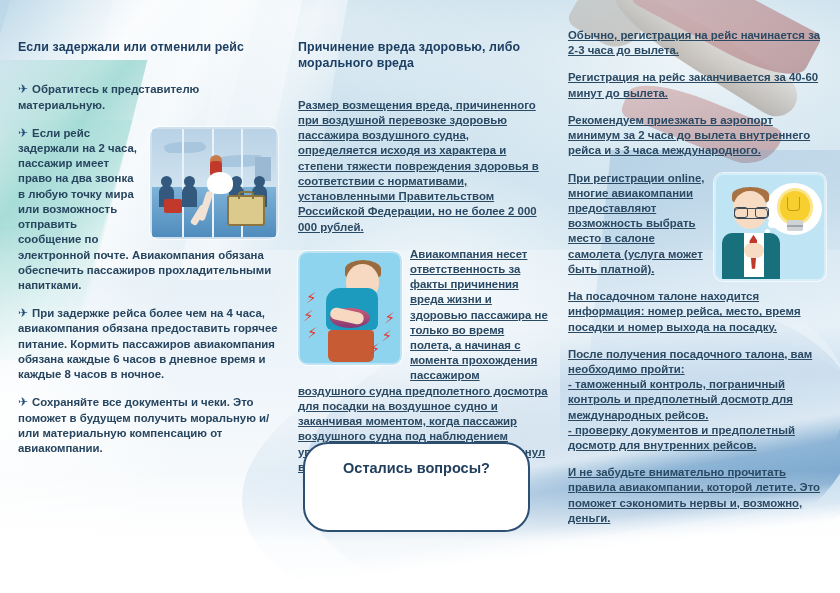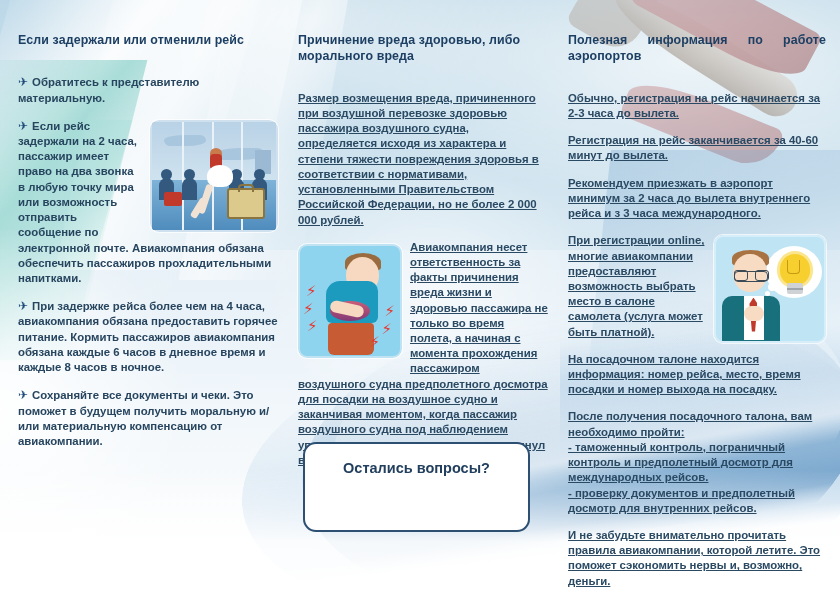--- a/index.html
+++ b/index.html
@@ -131,21 +131,21 @@
   }
 
   
   .cols{position:absolute;inset:0;display:flex;}
   .col{position:relative;box-sizing:border-box;}
   .col1{width:290px;padding:28px 12px 0 18px;}
   .col2{width:268px;padding:28px 10px 0 8px;}
   .col3{width:282px;padding:28px 14px 0 10px;}
 
   h2.col-title{
-    margin:4px 0 26px 0;
+    margin:11px 0 26px 0;
     font-size:12.4px;line-height:1.32;font-weight:bold;
     color:#1d3f63;letter-spacing:.1px;
   }
   h2.justify{text-align:justify;text-align-last:left;}
 
   p.para{
     margin:0 0 12px 0;
     font-size:11.4px;line-height:1.335;
     color:#27455f;font-weight:bold;
   }
@@ -216,21 +216,21 @@
   .id-dot1{position:absolute;right:44%;top:44%;width:8px;height:8px;background:#fff;border-radius:50%;}
   .id-dot2{position:absolute;right:50%;top:52%;width:5px;height:5px;background:#fff;border-radius:50%;}
   .bulb{position:absolute;right:13%;top:16%;width:30px;height:31px;background:#f7cf2e;border-radius:50% 50% 45% 45%;box-shadow:0 0 0 3px #fbe58d;}
   .bulb-base{position:absolute;right:19%;top:44%;width:16px;height:11px;background:#cfd3d6;border-radius:2px;}
   .bulb-base:after{content:"";position:absolute;left:0;top:5px;width:16px;height:2px;background:#9ea6ab;}
   .bulb-fil{position:absolute;right:22.5%;top:22%;width:11px;height:13px;border:1.6px solid #c79a12;border-top:none;border-radius:0 0 4px 4px;}
 
   
   .qbox{
     position:absolute;left:303px;top:442px;width:227px;height:90px;
-    border:2.2px solid #2c4f72;border-radius:13px;background:#fff;
+    border:2.2px solid #2c4f72;border-radius:25px;background:#fff;
     box-sizing:border-box;
   }
   .qbox h3{
     margin:16px 0 0 0;text-align:center;
     font-size:14.5px;font-weight:bold;color:#223f5e;
   }
   .qbox .tel{
     margin:14px 0 0 27px;
     font-size:13.5px;font-weight:bold;color:#223f5e;
   }
@@ -336,21 +336,20 @@
           <div class="bolt" style="right:5%;top:52%;">⚡</div>
           <div class="bolt" style="right:8%;top:68%;">⚡</div>
           <div class="bolt" style="right:20%;top:80%;">⚡</div>
         </div>
       </div>
 
       <p class="para col2-lower">Авиакомпания несет ответственность за факты причинения вреда жизни и здоровью пассажира не только во время полета, а начиная с момента прохождения пассажиром воздушного судна предполетного досмотра для посадки на воздушное судно и заканчивая моментом, когда пассажир воздушного судна под наблюдением уполномоченных лиц перевозчика покинул воздушное судно.</p>
     </section>
 
     <section class="col col3">
-      <h2 class="col-title justify">Полезная  информация  по  работе аэропортов</h2>
 
       <p class="para">Обычно, регистрация на рейс начинается за 2-3 часа до вылета.</p>
       <p class="para">Регистрация на рейс заканчивается за 40-60 минут до вылета.</p>
       <p class="para">Рекомендуем приезжать в аэропорт минимум за 2 часа до вылета внутреннего рейса и з 3 часа международного.</p>
 
       <div class="pic pic-idea">
         <div class="idea">
           <div class="id-cloud"></div>
           <div class="id-cloud2"></div>
           <div class="id-dot1"></div>

